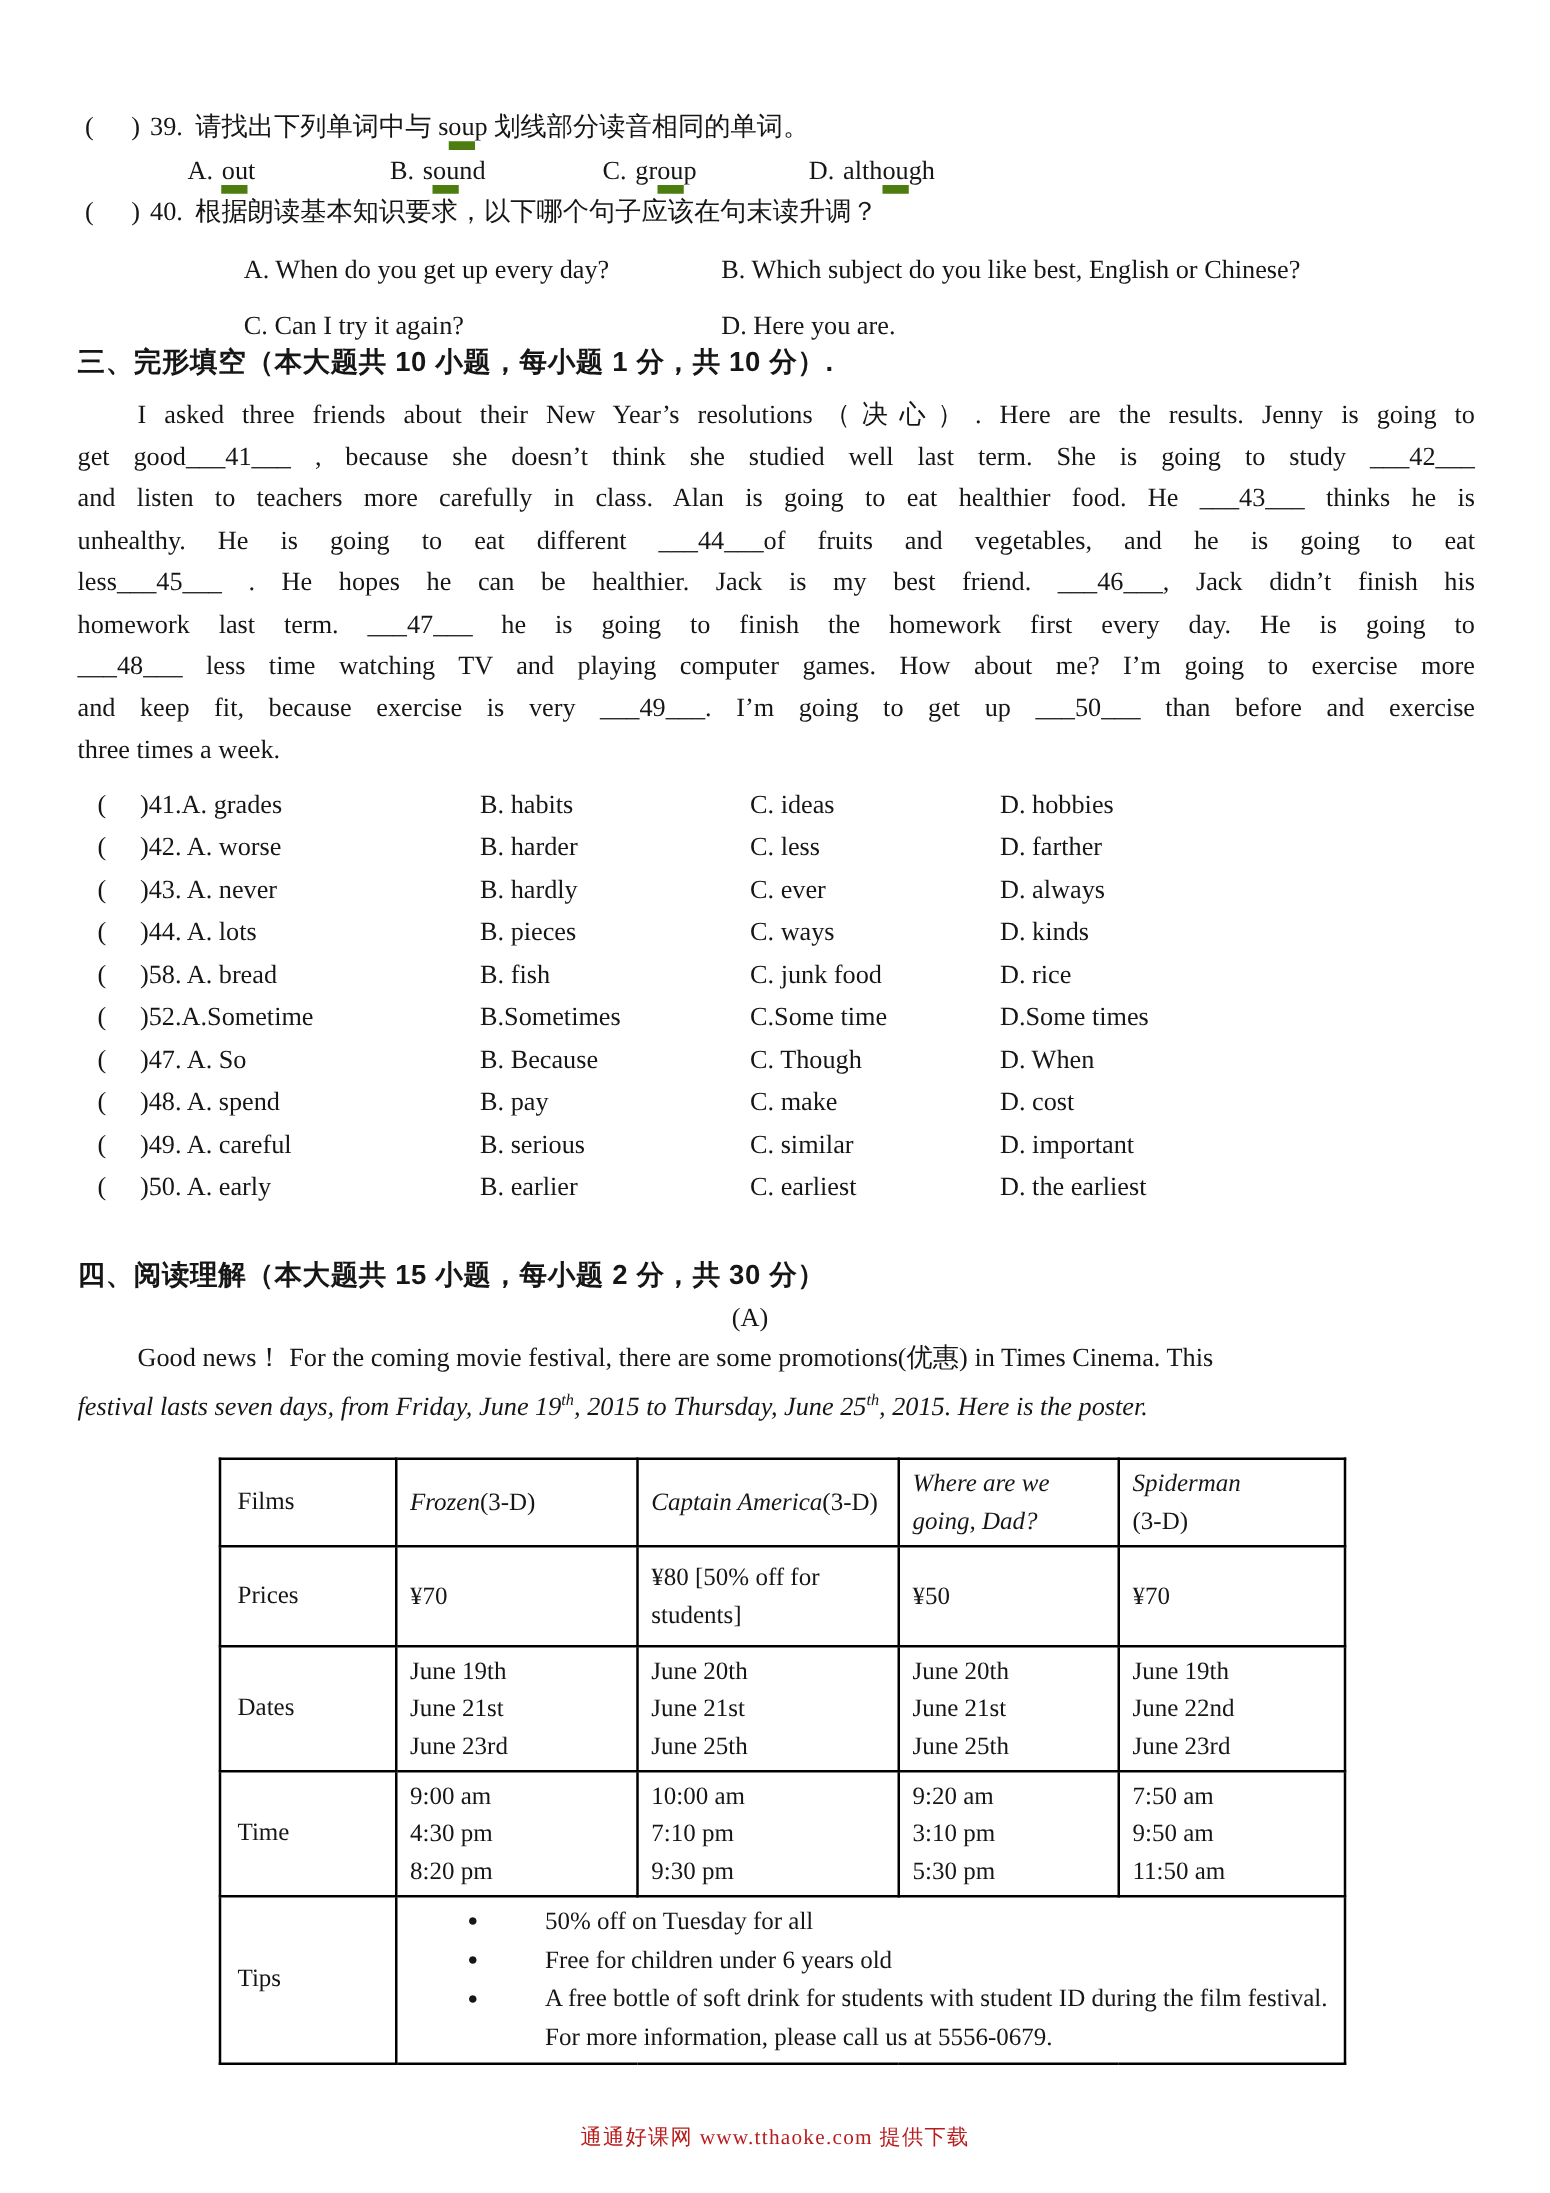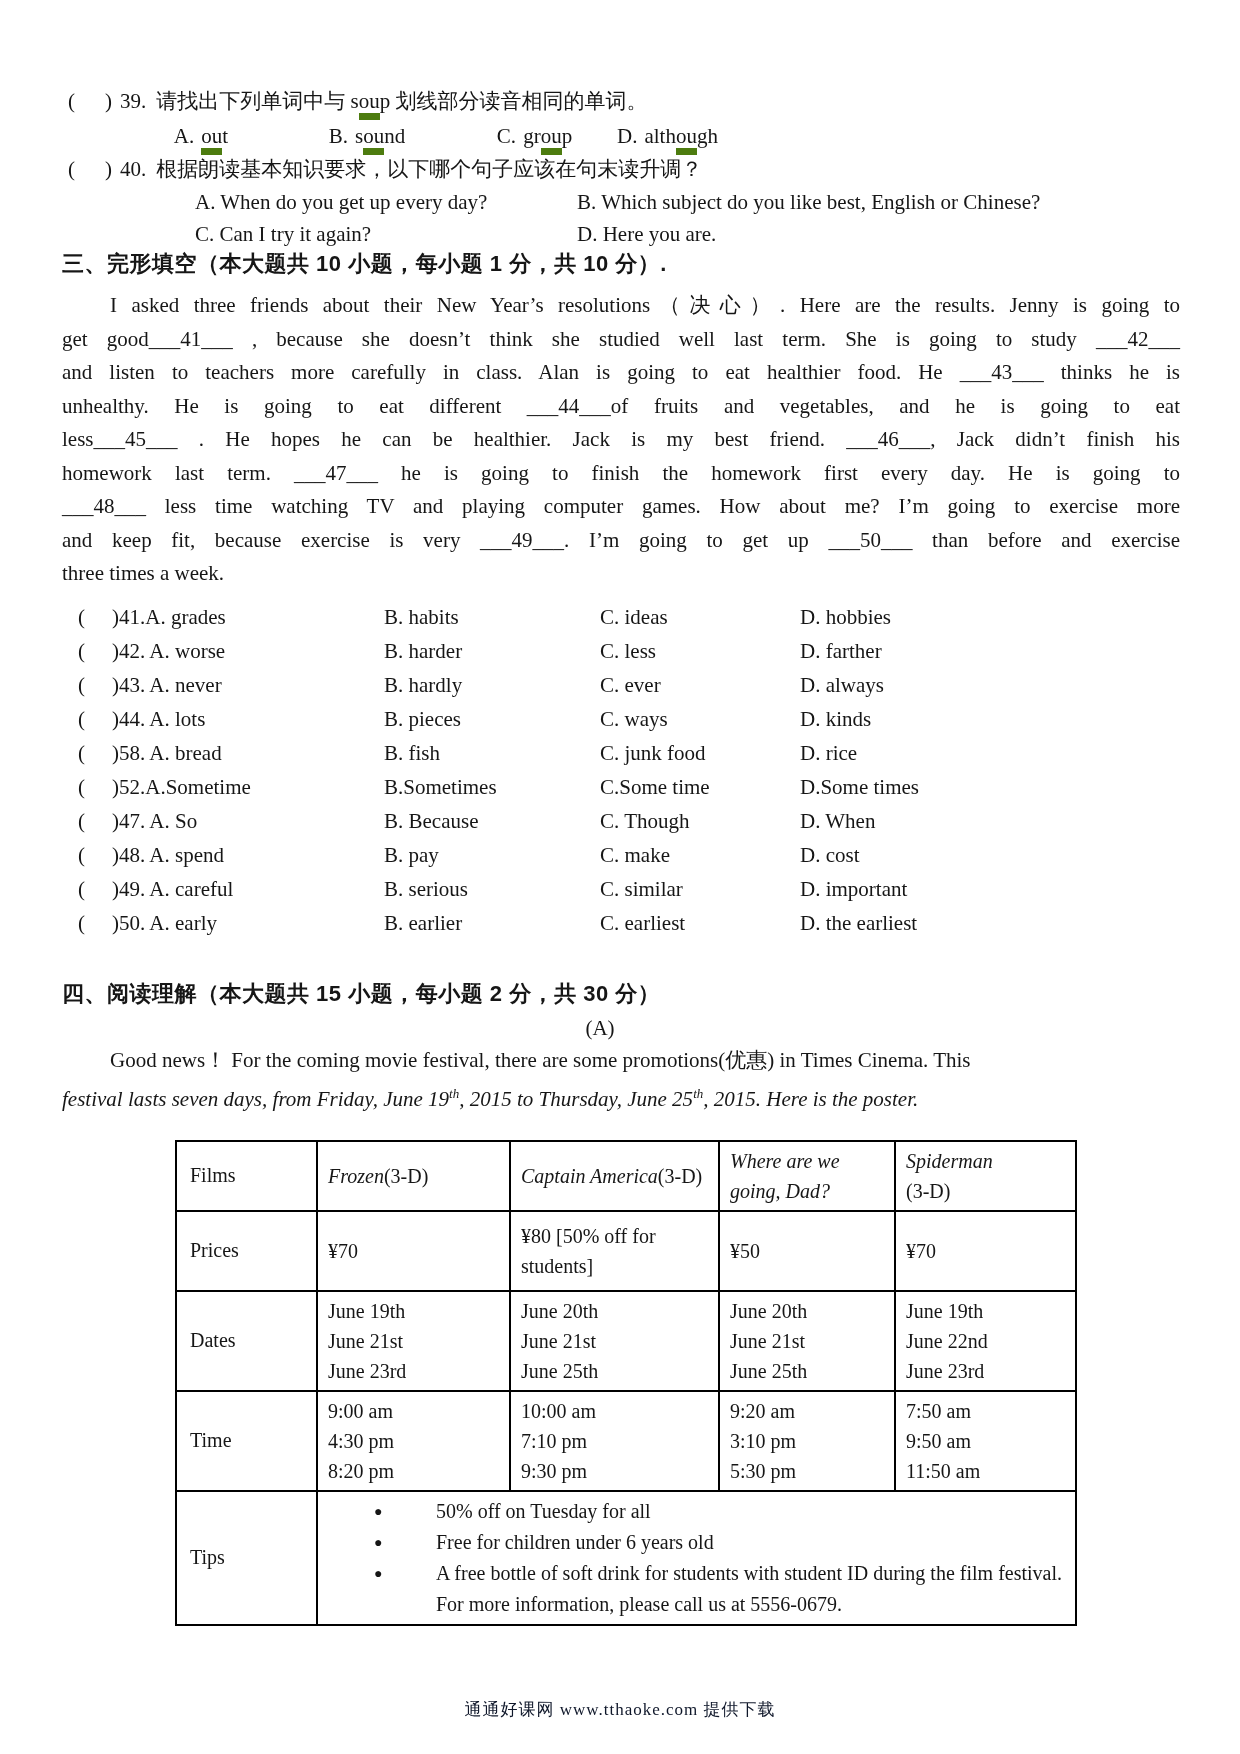--- a/index.html
+++ b/index.html
@@ -8,24 +8,24 @@
     width:1240px; height:1754px; background:#ffffff; position:relative;
     font-family:"Liberation Serif", serif; color:#161616; overflow:hidden;
   }
   .content { padding:86px 60px 0 62px; }
 
   
   .q-row { font-size:21px; line-height:31px; margin-left:6px; }
   .pgap { display:inline-block; width:30px; }
   .qnum { margin:0 10px 0 8px; }
   .ul { border-bottom:7px solid #4d7c0f; padding-bottom:0px; }
-  .opt39-row { display:flex; margin-left:58px; margin-top:4px; font-size:21px; line-height:30px;text-align:center; }
+  .opt39-row { display:flex; margin-left:88px; margin-top:4px; font-size:21px; line-height:30px; }
   .opt39-a { width:162px; } .opt39-b { width:170px; } .opt39-c { width:165px; }
   .optlabel { margin-right:7px; }
-  .q40-optrow { display:flex; margin-left:133px; margin-top:2px; font-size:21px; line-height:30px; }
+  .q40-optrow { display:flex; margin-left:133px; margin-top:15px; font-size:21px; line-height:30px; }
   .q40-col1 { width:382px; }
 
   
   .sec-head {
     font-family:"Liberation Sans", sans-serif; font-weight:bold;
     font-size:22px; line-height:30px; letter-spacing:0.5px;
   }
 
   
   .passage { margin-top:10px; font-size:21px; }
@@ -59,21 +59,21 @@
   .celllines { line-height:30px; }
   .film-name { font-style:italic; }
   .tips-cell { padding:8px 12px 10px 12px; }
   .tip { display:flex; line-height:31px; }
   .tip-bullet { margin-left:46px; width:62px; font-size:14px; line-height:31px; }
   .tip-text { flex:1; }
 
   
   .footer {
     position:absolute; top:1698px; left:0; right:0; text-align:center;
-    font-size:17px; color:#0f172a; letter-spacing:1px;
+    font-size:17px; color:#b91c1c; letter-spacing:1px;
   }
 </style>
 </head>
 <body>
 
 <div class="page">
   <div class="content">
 
     <div class="q-row">
       <span>(</span><span class="pgap"></span><span>)</span><span class="qnum">39.</span><span>请找出下列单词中与 </span><span><span>s</span><span class="ul">ou</span><span>p</span></span><span> 划线部分读音相同的单词。</span>

